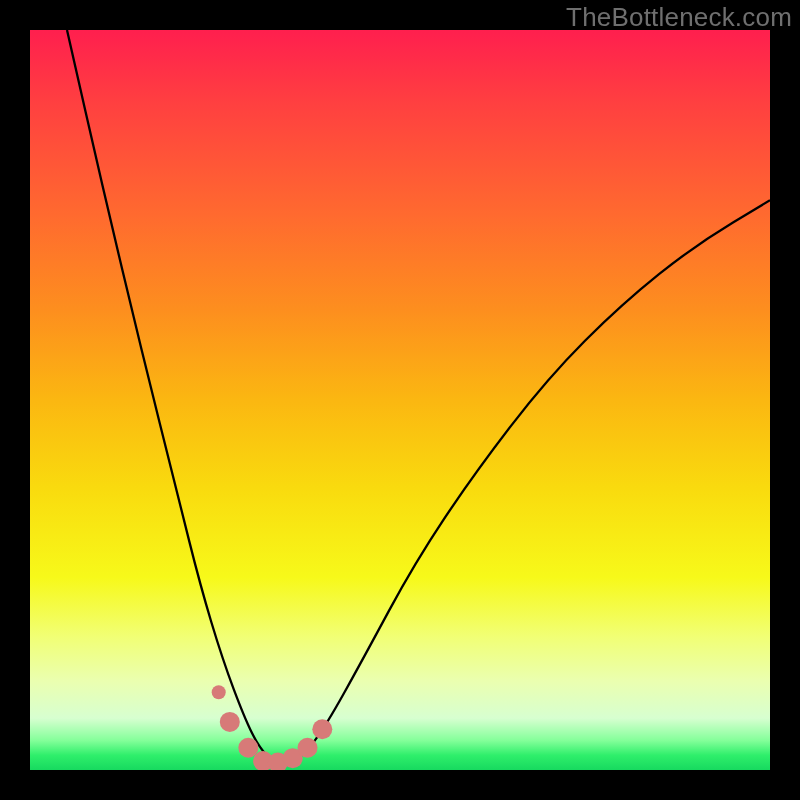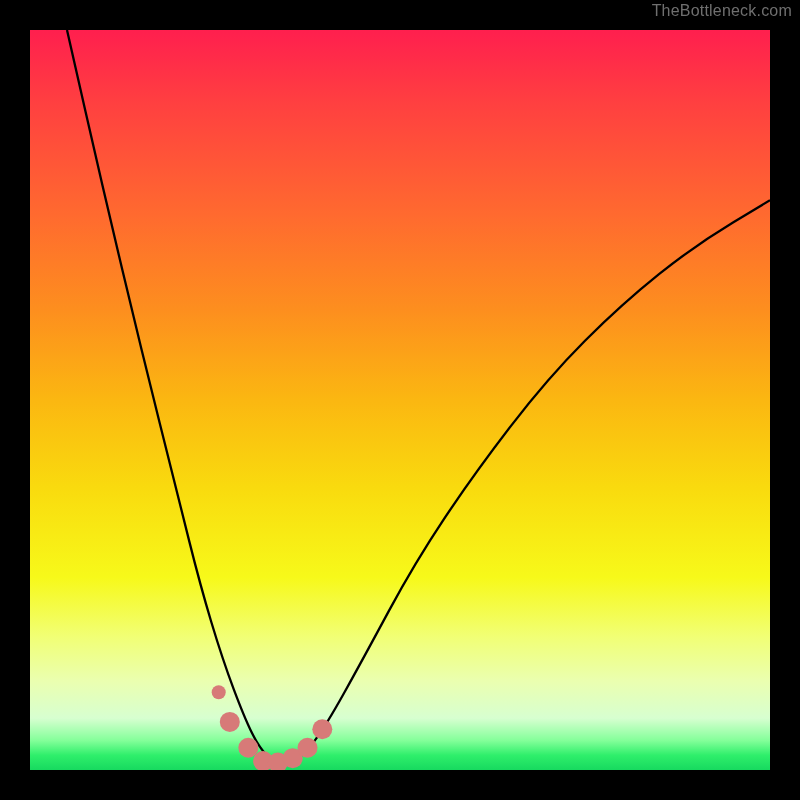--- a/index.html
+++ b/index.html
@@ -45,21 +45,21 @@
     left: 0;
     top: 0;
     width: 740px;
     height: 740px;
   }
   .watermark {
     position: absolute;
     top: 2px;
     right: 8px;
     color: #6f6f6f;
-    font-size: 16px;
+    font-size: 26px;
     letter-spacing: 0.2px;
     font-weight: 500;
   }
 </style>
 </head>
 <body>
 
 <div class="outer">
   <div class="watermark">TheBottleneck.com</div>
   <div class="plot">

